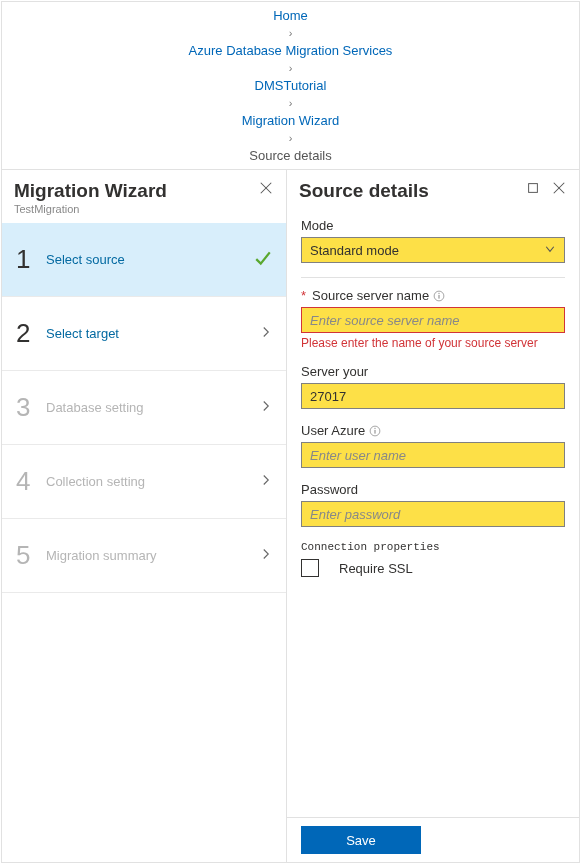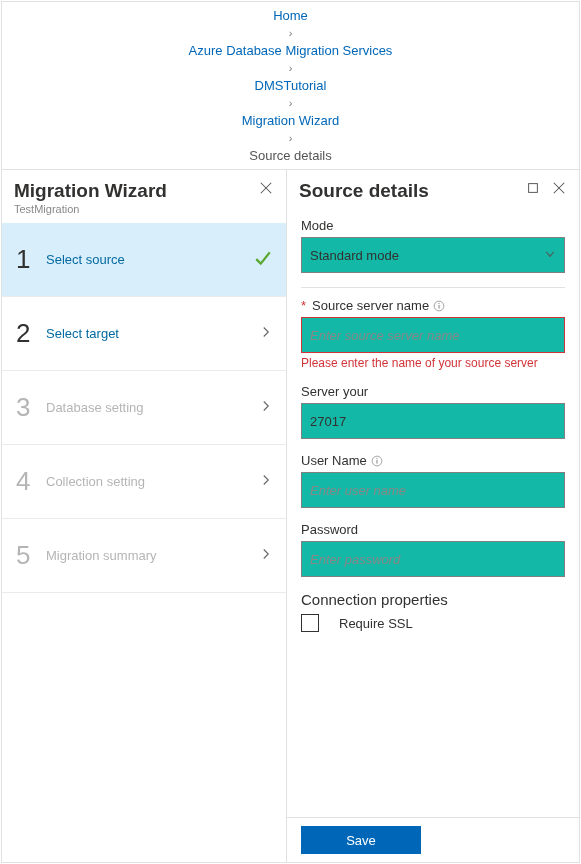--- a/index.html
+++ b/index.html
@@ -125,43 +125,43 @@
     display: flex; align-items: center; gap: 4px;
   }
   .req { color: #d13438; margin-right: 2px;}
   .info-icon {
     width: 12px; height: 12px;
     color: #888;
   }
   .info-icon svg { width: 12px; height: 12px; display: block;}
   .select, .text-input {
     width: 100%;
-    height: 36px;
+    height: 26px;
     border: 1px solid #808080;
     font-size: 13px;
     padding: 0 8px;
-    background: #14b8a6;
+    background: #fde047;
     font-family: inherit;
     color: #323130;
   }
   .select {
     display: flex; align-items: center; justify-content: space-between;
     cursor: pointer;
   }
   .select .caret { color: #555; }
   .select .caret svg{width:12px;height:12px;}
   .text-input::placeholder { font-style: italic; color: #888; }
   .text-input.error { border: 1px solid #d13438; }
   .error-msg { font-size: 12px; color: #d13438; margin-top: 3px; }
   .checkbox-row { display: flex; align-items: center; gap: 20px; margin-top: 4px;}
   .checkbox-box {
     width: 18px; height: 18px; border: 1px solid #323130; background: #fff;
     cursor: pointer;
   }
-  .section-title { font-size: 15px; margin-bottom: 6px; }
+  .section-title { font-size: 11px; margin-bottom: 6px; font-family: Liberation Mono, monospace; }
   
   .footer {
     border-top: 1px solid #e1e1e1;
     padding: 8px 14px;
     display: flex;
   }
   .save-btn {
     background: #0067b8;
     color: #fff;
     border: none;
@@ -305,21 +305,21 @@
           <div class="error-msg">Please enter the name of your source server</div>
         </div>
 
         <div class="field">
           <div class="field-label">Server your</div>
           <input type="text" class="text-input" value="27017" style="">
         </div>
 
         <div class="field">
           <div class="field-label">
-            <span>User Name</span>
+            <span>User Azure</span>
             <span class="info-icon">
               <svg viewBox="0 0 16 16" fill="currentColor">
                   <circle cx="8" cy="8" r="6.5" fill="none" stroke="currentColor"></circle>
                   <rect x="7.3" y="6.5" width="1.4" height="5"></rect>
                   <rect x="7.3" y="3.8" width="1.4" height="1.4"></rect>
                 </svg>
             </span>
           </div>
           <input type="text" class="text-input" placeholder="Enter user name" style="">
         </div>

